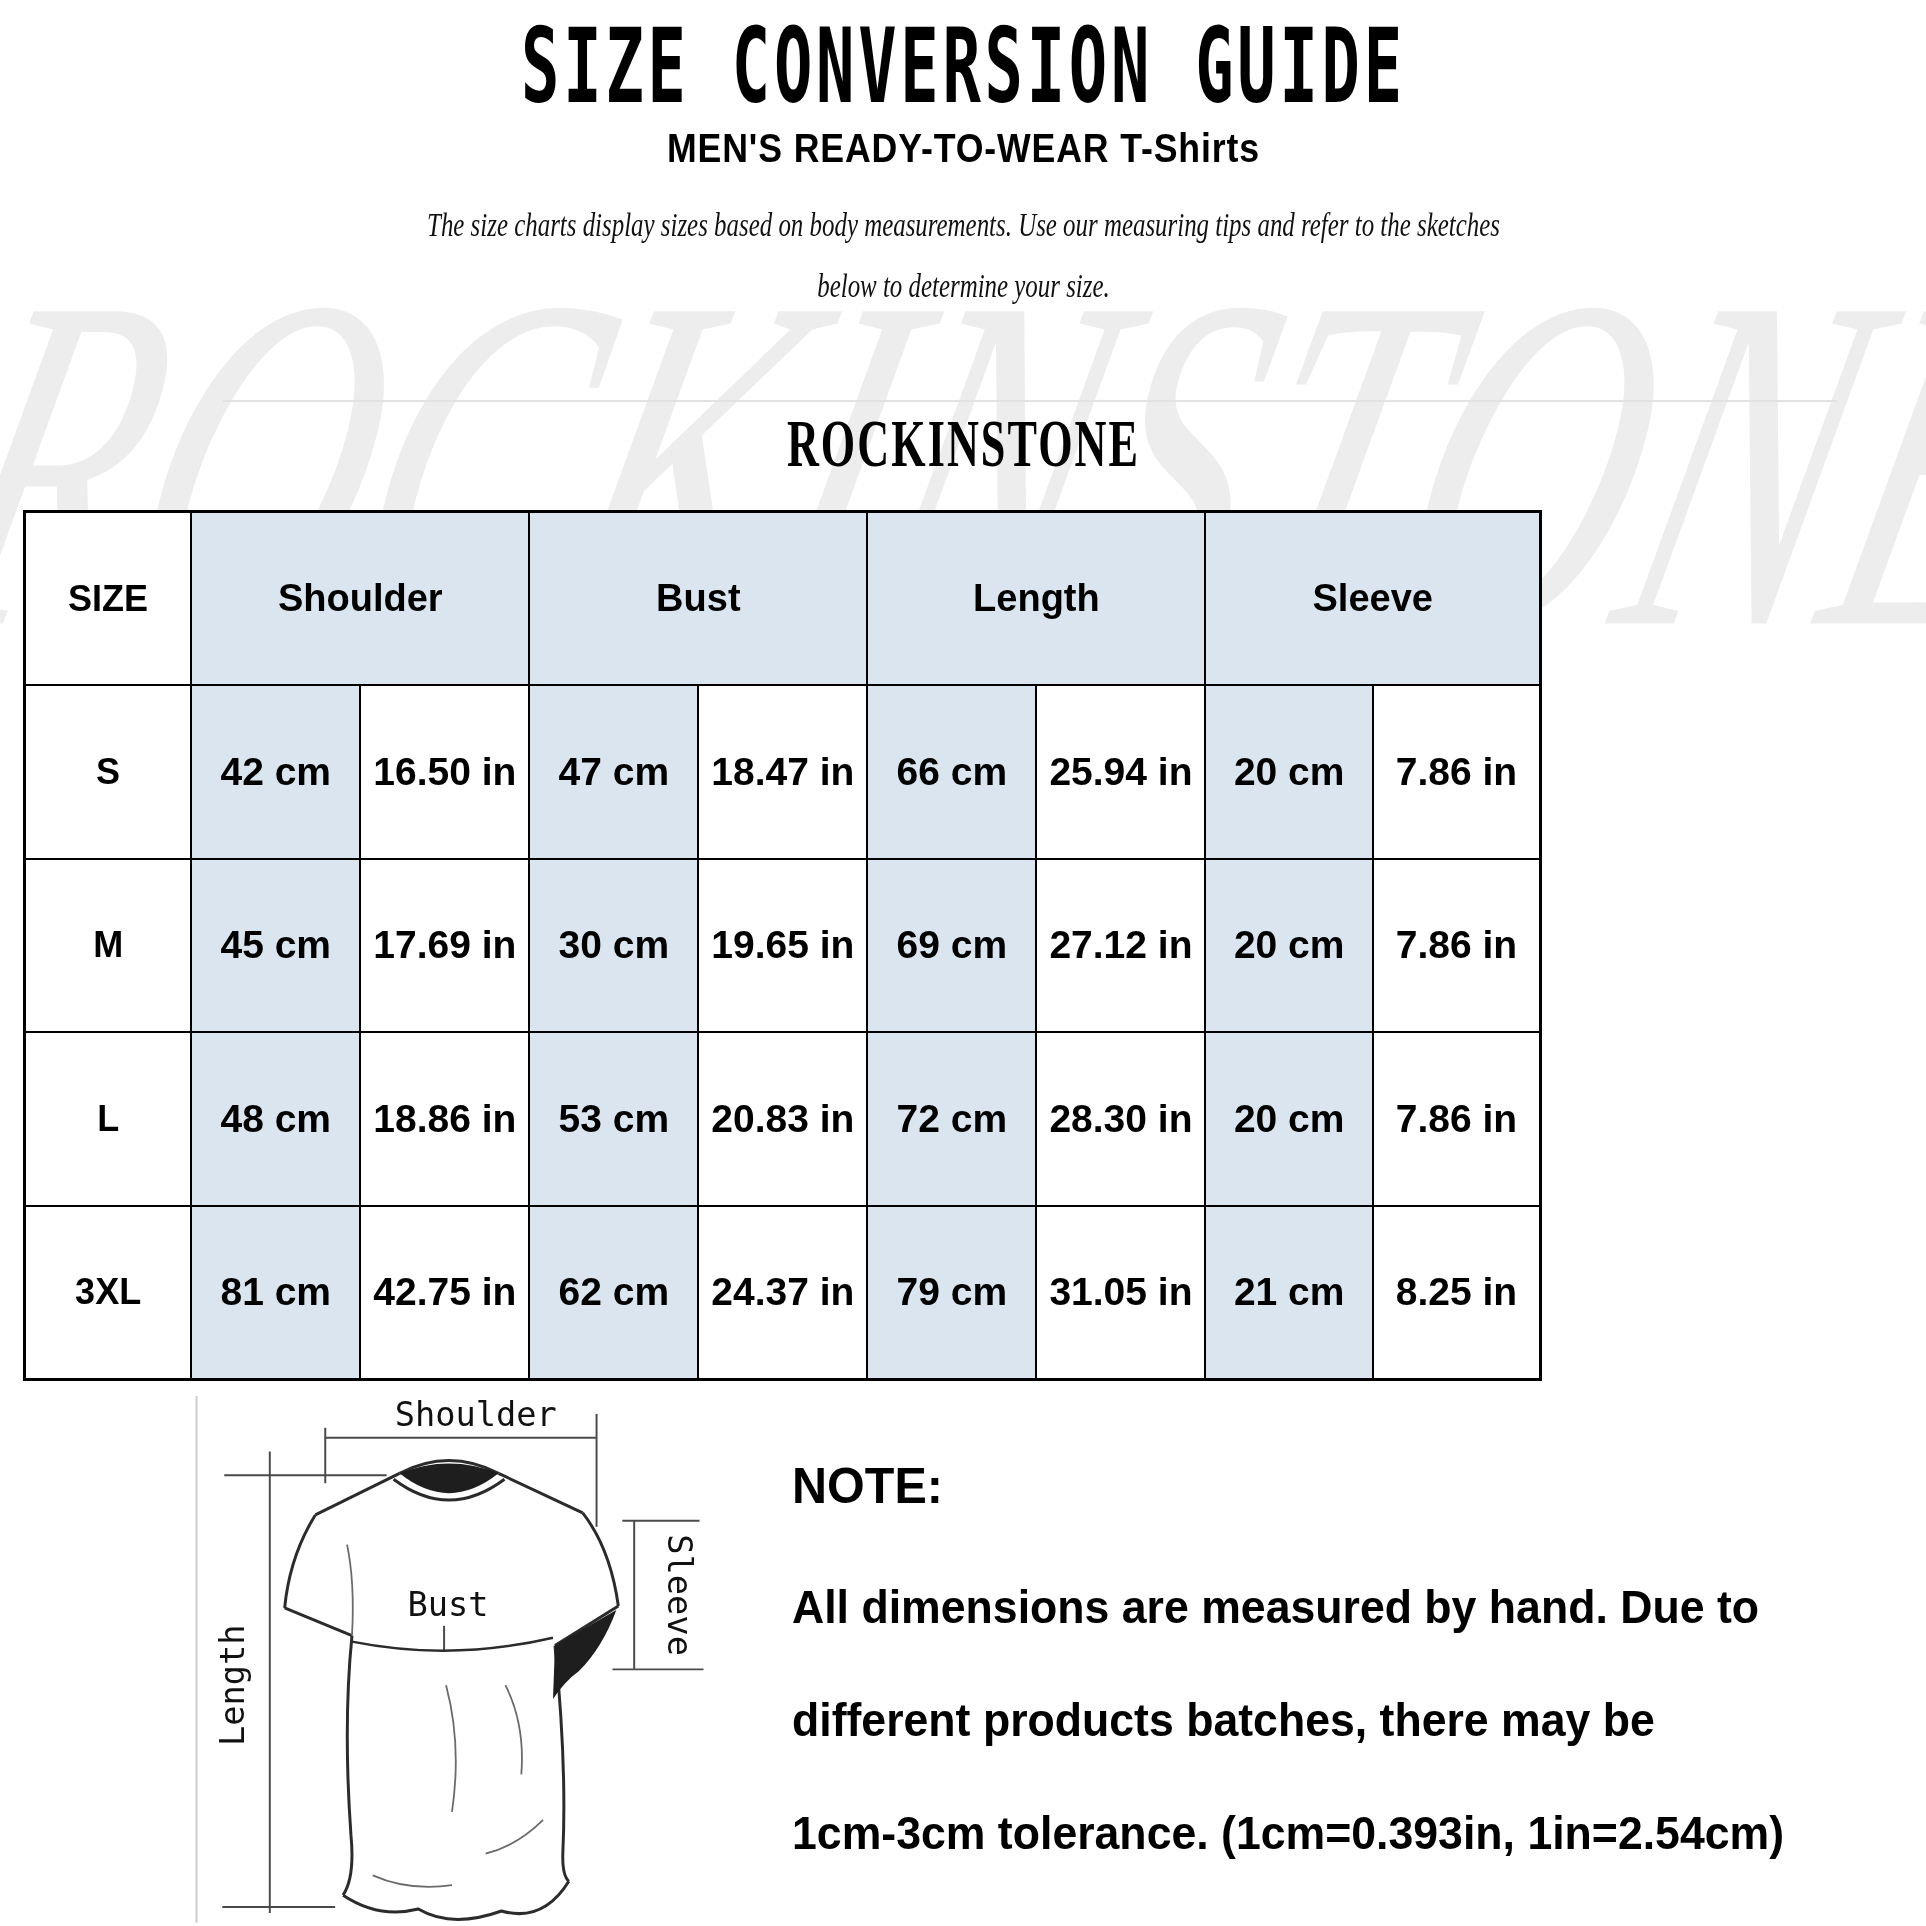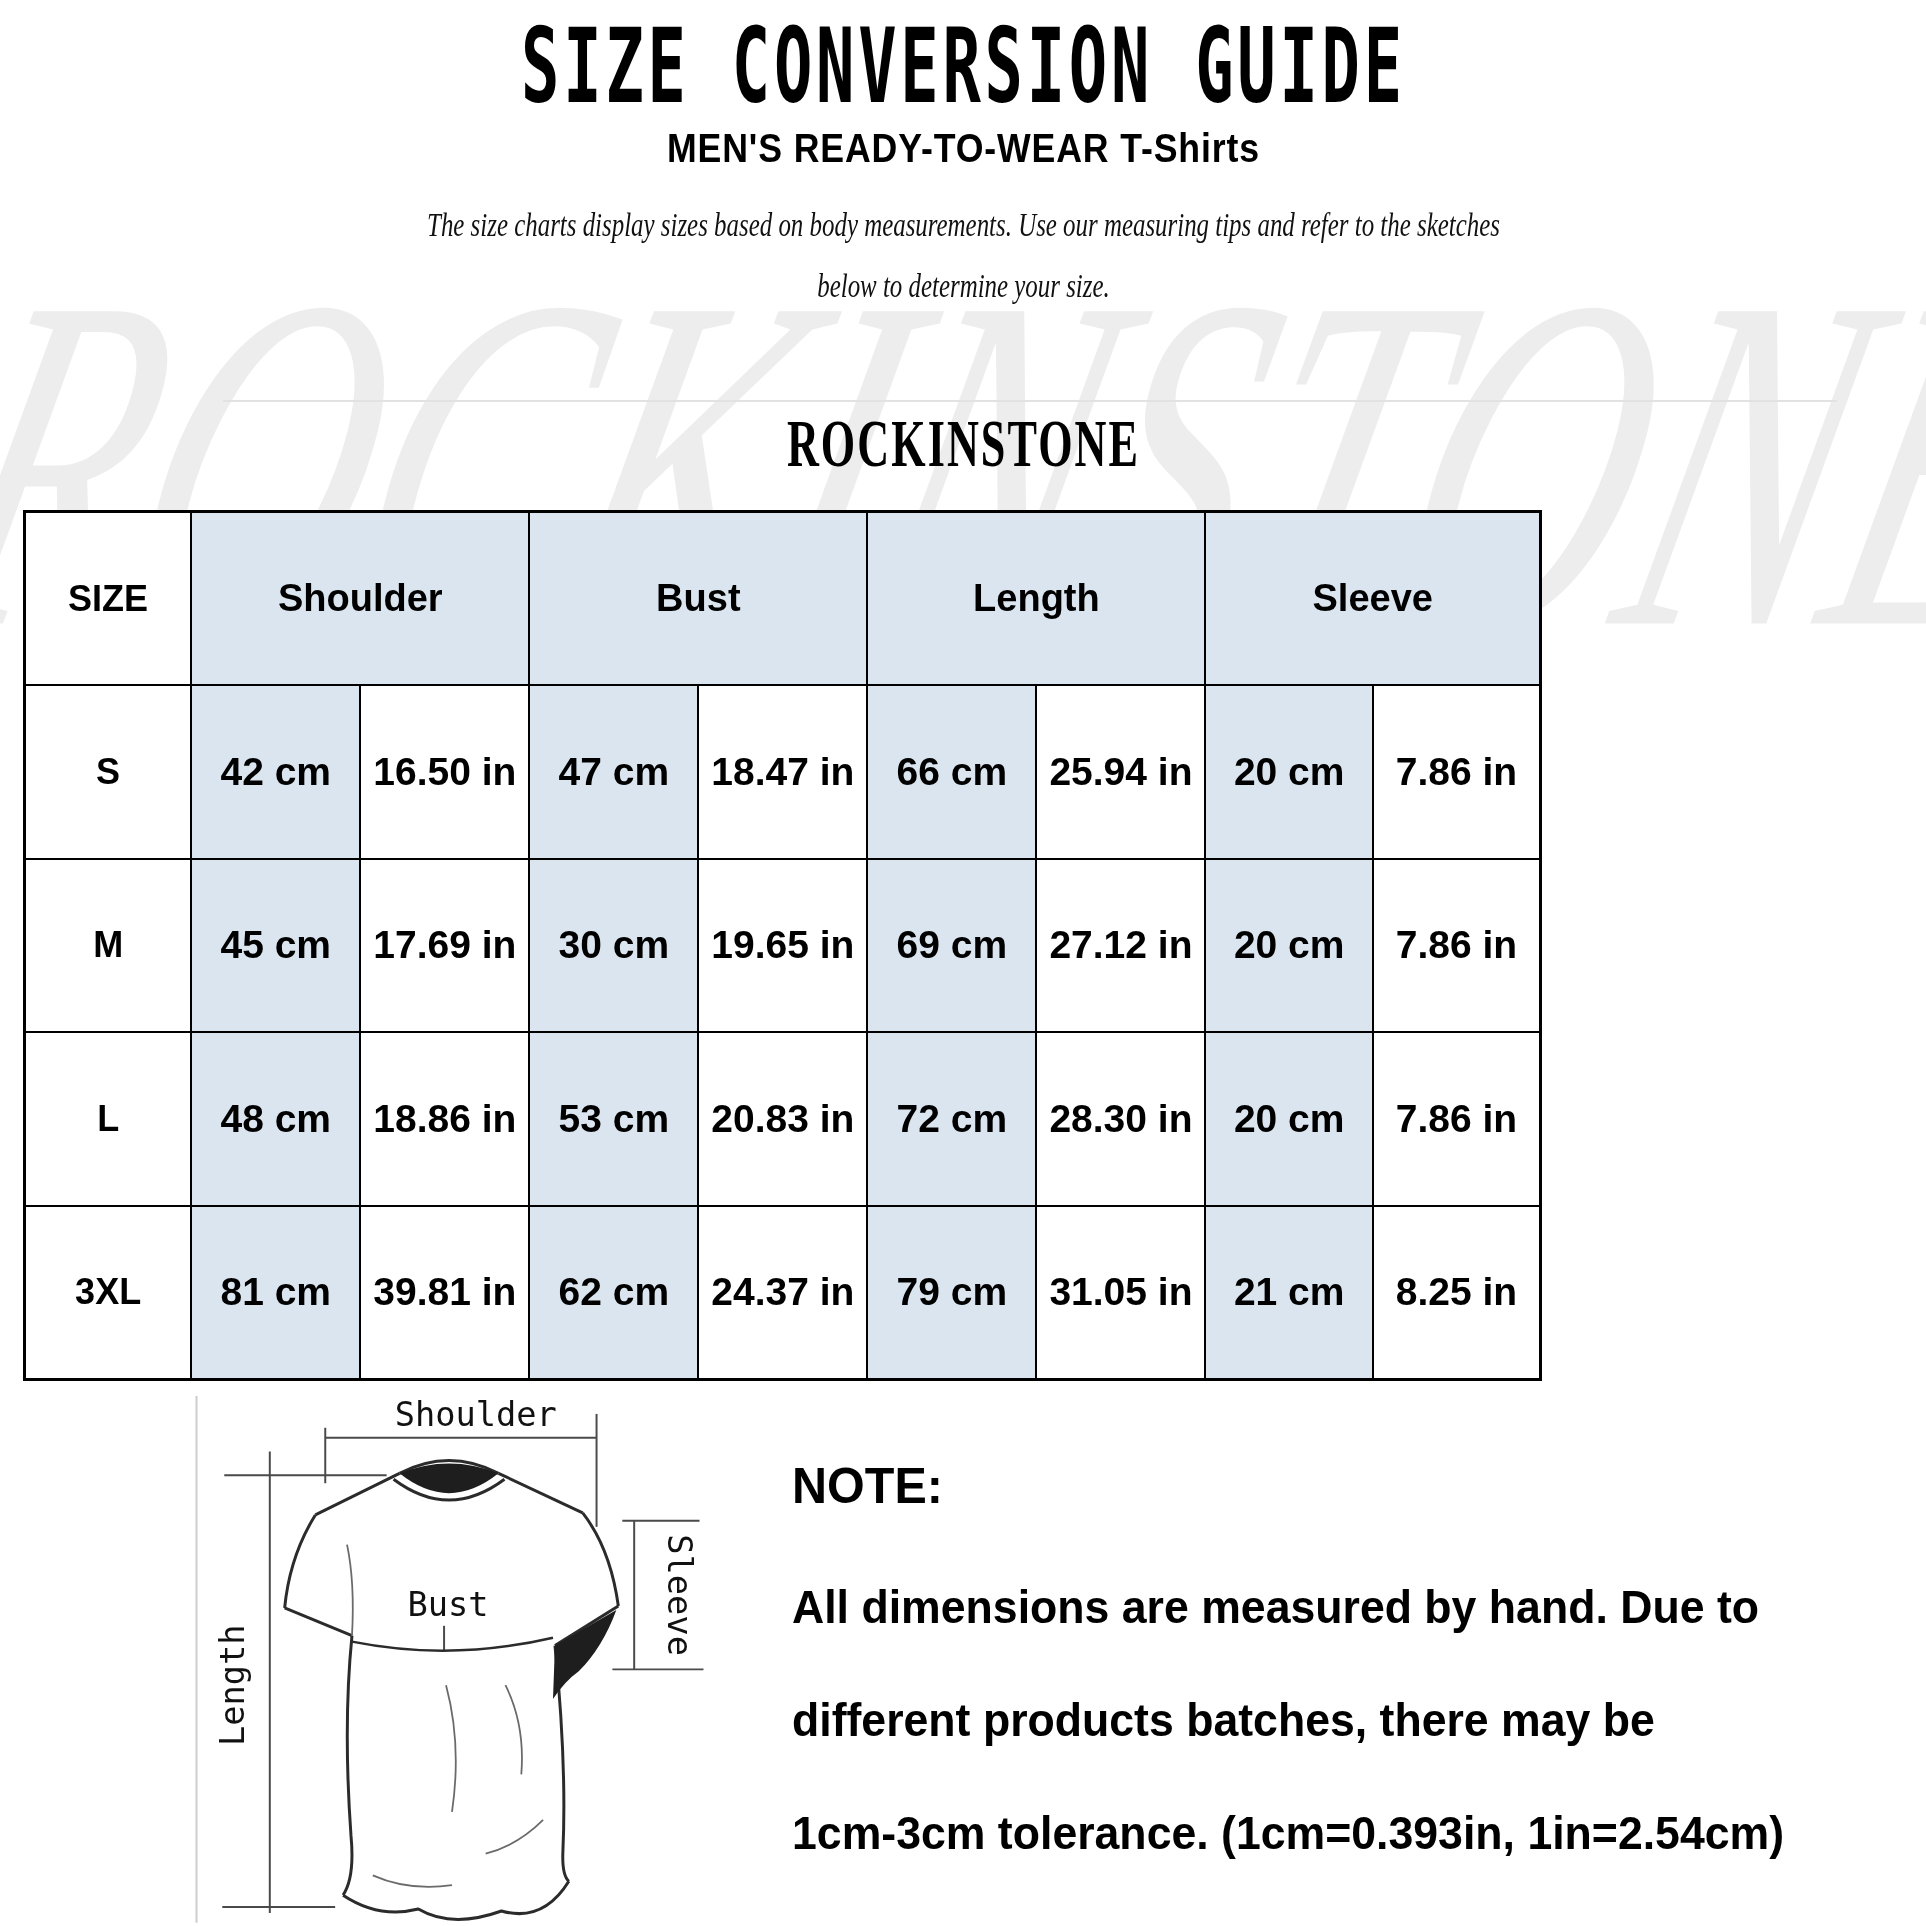--- a/index.html
+++ b/index.html
@@ -139,21 +139,21 @@
       <td class="blue data-cell">53 cm</td>
       <td class="white data-cell">20.83 in</td>
       <td class="blue data-cell">72 cm</td>
       <td class="white data-cell">28.30 in</td>
       <td class="blue data-cell">20 cm</td>
       <td class="white data-cell">7.86 in</td>
     </tr>
     <tr>
       <td class="white size-cell">3XL</td>
       <td class="blue data-cell">81 cm</td>
-      <td class="white data-cell">39.81 in</td>
+      <td class="white data-cell">42.75 in</td>
       <td class="blue data-cell">62 cm</td>
       <td class="white data-cell">24.37 in</td>
       <td class="blue data-cell">79 cm</td>
       <td class="white data-cell">31.05 in</td>
       <td class="blue data-cell">21 cm</td>
       <td class="white data-cell">8.25 in</td>
     </tr>
   </tbody>
     </table>
 

